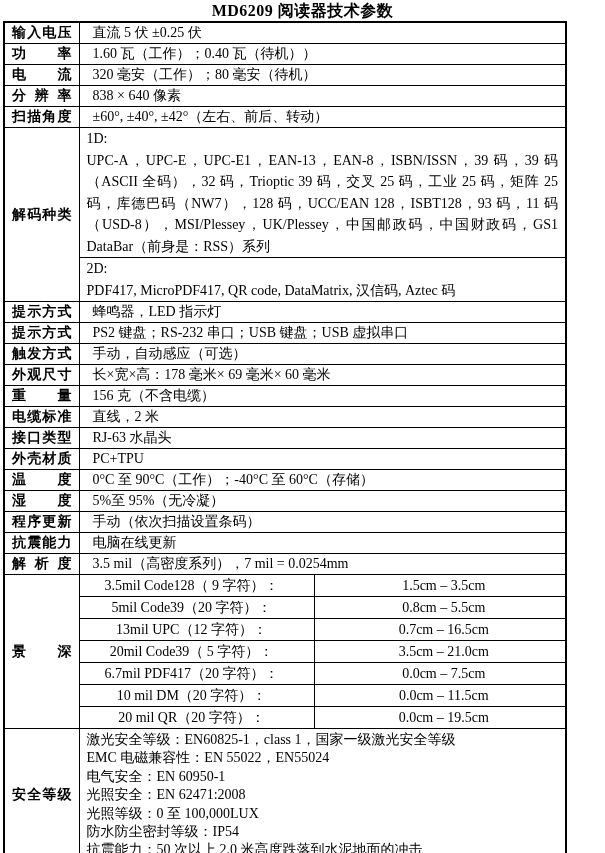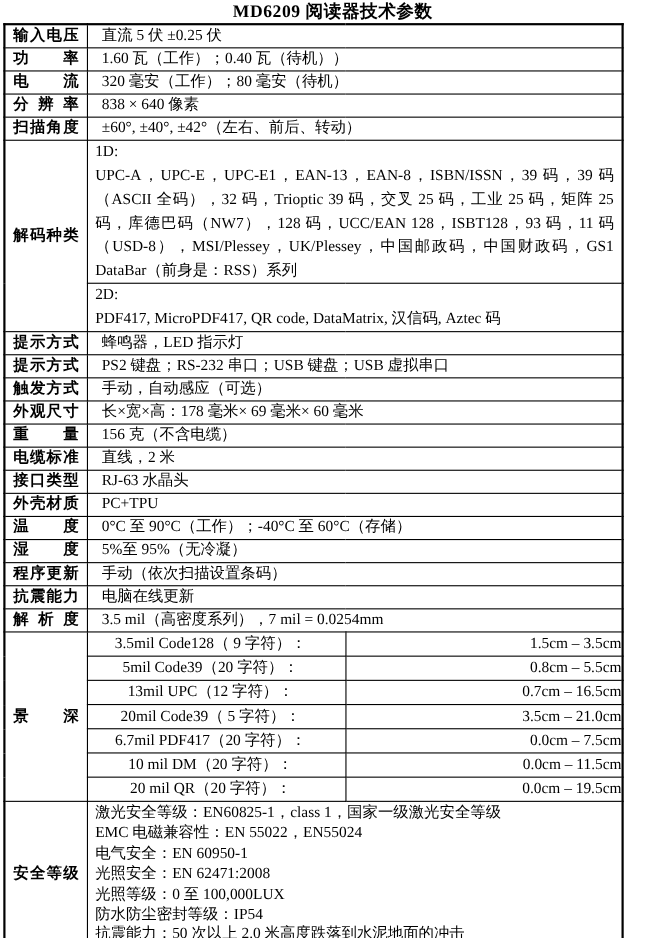--- a/index.html
+++ b/index.html
@@ -53,21 +53,21 @@
     line-height: 21.5px;
   }
   td.multi .jtext { text-align: justify; }
   td.dof-spec {
     text-align: center;
     padding-right: 10px;
     height: 21px;
     white-space: nowrap;
   }
   td.dof-range {
-    text-align: right;
+    text-align: center;
     padding-left: 8px;
     white-space: nowrap;
   }
   td.safety {
     padding: 2px 7px;
   }
   td.safety div {
     line-height: 18.4px;
     white-space: nowrap;
   }

